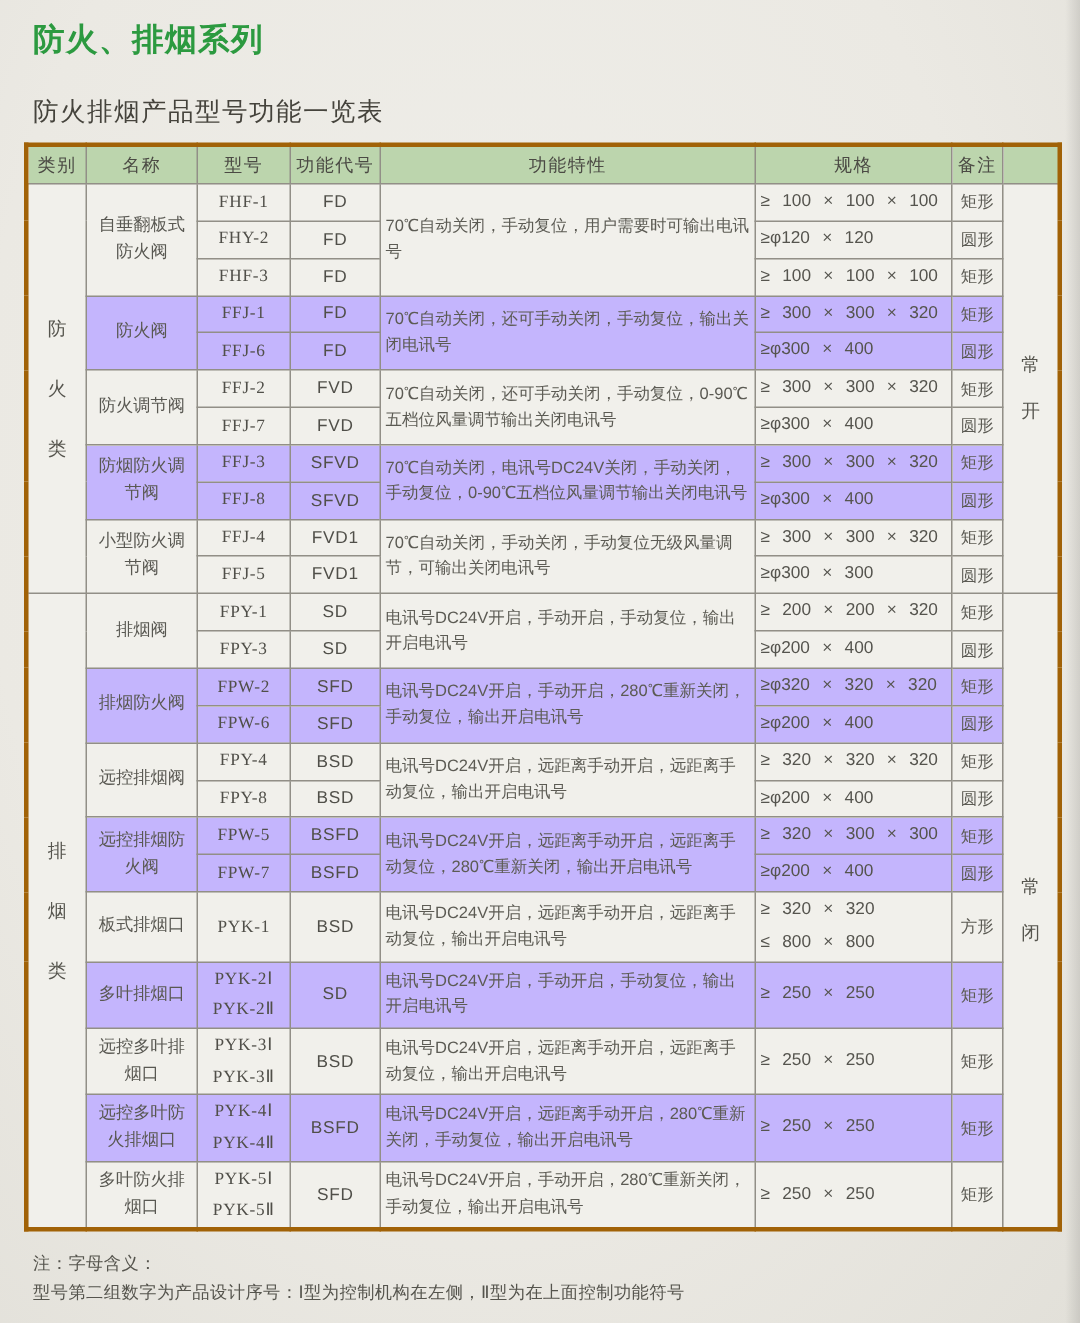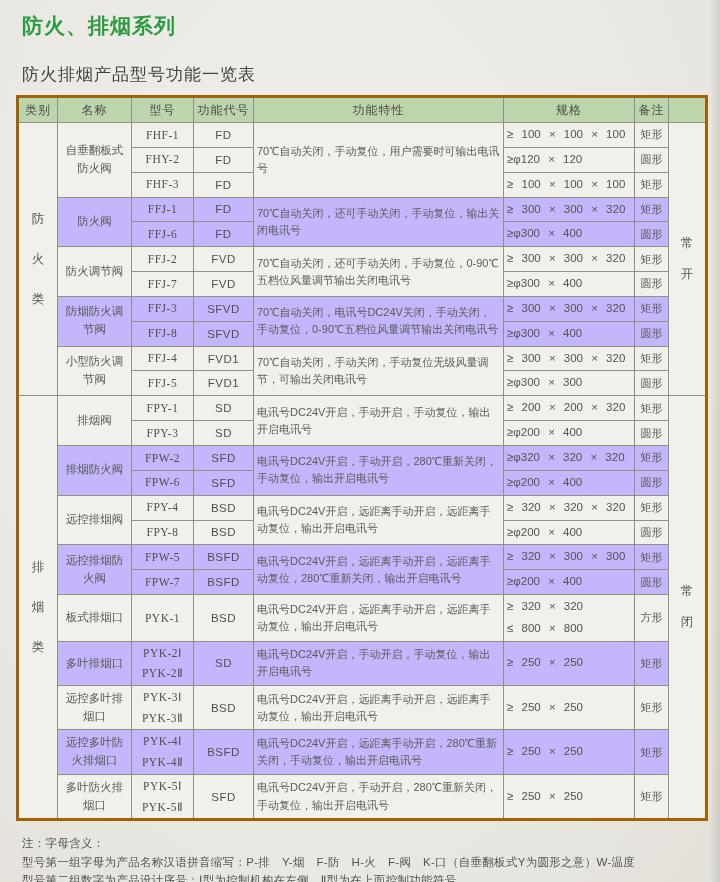--- a/index.html
+++ b/index.html
@@ -300,18 +300,17 @@
         <td class="code-cell">SFD</td>
         <td class="feature-cell">电讯号DC24V开启，手动开启，280℃重新关闭，手动复位，输出开启电讯号</td>
         <td class="spec-cell">≥ 250 × 250</td>
         <td class="shape-cell">矩形</td>
       </tr>
     </tbody>
 </table>
 
 <div class="notes">
   <div class="note-line">注：字母含义：</div>
-  <div class="note-line">型号第一组字母为产品名称汉语拼音缩写：P-排　Y-烟　F-防　H-火　F-阀　K-口（自垂翻板式Y为圆形之意）W-温度</div>
   <div class="note-line">型号第二组数字为产品设计序号：Ⅰ型为控制机构在左侧，Ⅱ型为在上面控制功能符号</div>
 
 </div>
 
 <div class="edge-shadow"></div>
 
 </body></html>

